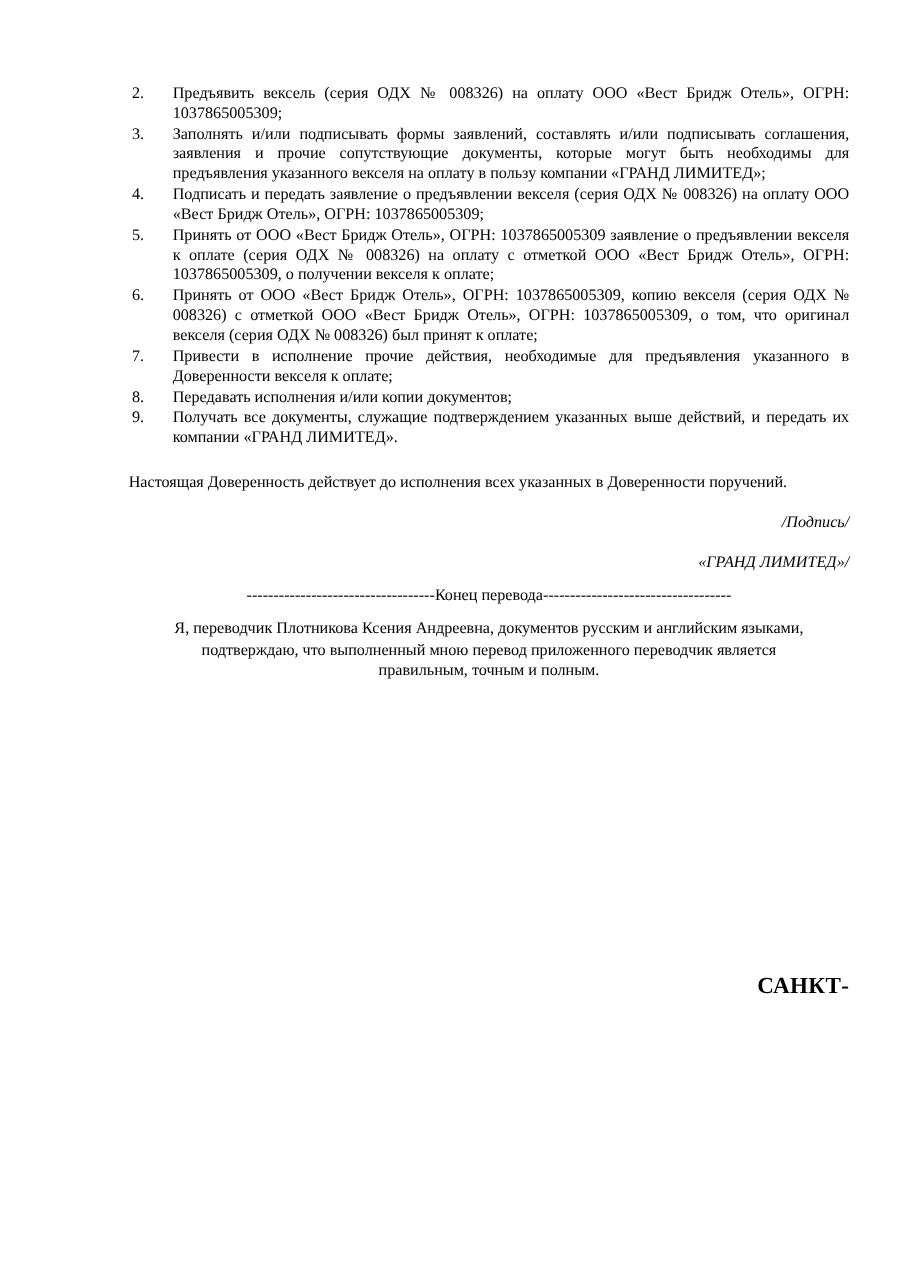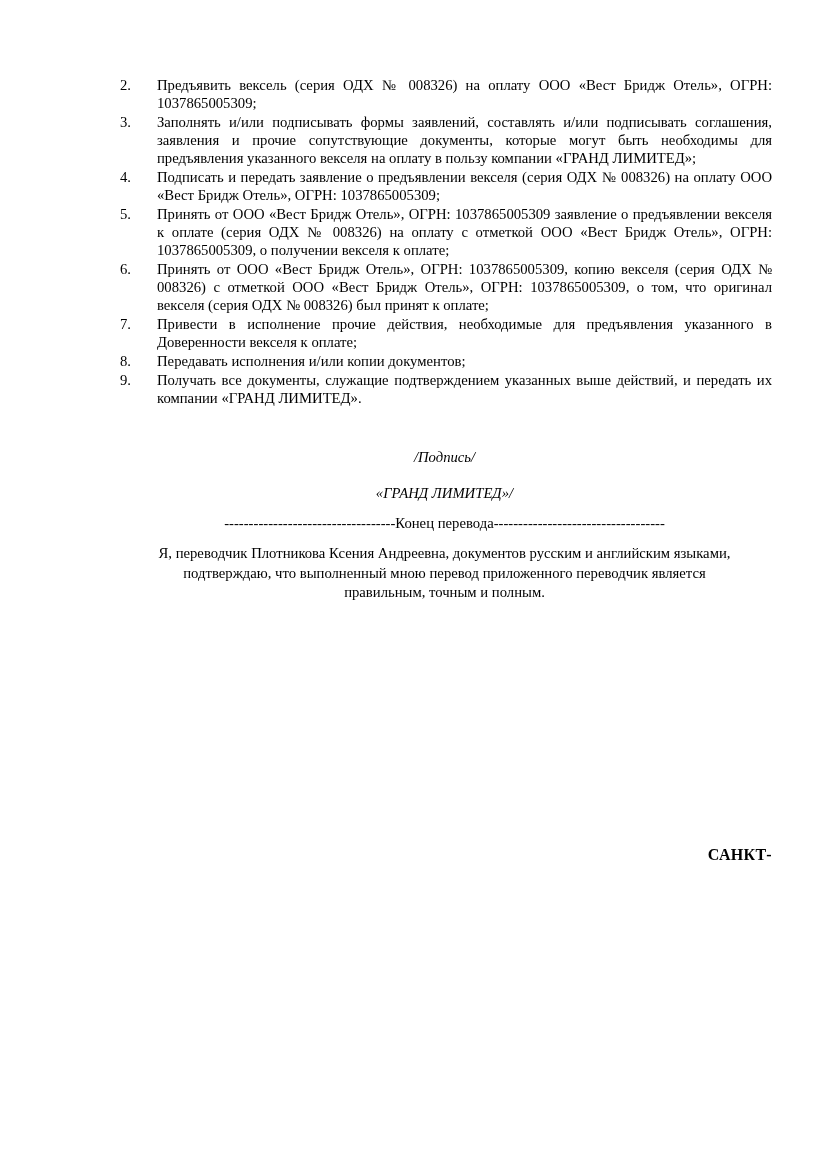--- a/index.html
+++ b/index.html
@@ -70,21 +70,21 @@
     margin: 0;
   }
 
   .spacer-lg { height: 22px; }
   .spacer-md { height: 18px; }
 
   .italic-line {
     font-size: 14.7px;
     line-height: 18.2px;
     font-style: italic;
-    text-align: center;
+    text-align: right;
     margin: 0;
   }
 
   .end-rule {
     font-size: 14.7px;
     line-height: 18.2px;
     text-align: center;
     margin: 12px;
     white-space: nowrap;
     letter-spacing: 0px;
@@ -93,24 +93,24 @@
   .certification {
     font-size: 14.7px;
     line-height: 19.5px;
     text-align: center;
     margin: 0;
   }
 
   .city-line {
     position: absolute;
     left: 117px;
-    top: 846px;
+    top: 884px;
     width: 655px;
     text-align: right;
-    font-size: 16px;
+    font-size: 21px;
     font-weight: bold;
     letter-spacing: 0.3px;
   }
 </style>
 </head>
 <body>
 
 <div class="page">
 
   <div class="content">
@@ -145,20 +145,21 @@
         <span class="list-item-text">Передавать исполнения и/или копии документов;</span>
       </li>
       <li class="list-item">
         <span class="list-item-number">9.</span>
         <span class="list-item-text">Получать все документы, служащие подтверждением указанных выше действий, и передать их компании «ГРАНД ЛИМИТЕД».</span>
       </li>
     </ol>
 
     <div class="spacer-lg"></div>
 
+    <p class="para">Настоящая Доверенность действует до исполнения всех указанных в Доверенности поручений.</p>
 
     <div class="spacer-md"></div>
 
     <p class="italic-line">/Подпись/</p>
 
     <div class="spacer-md"></div>
 
     <p class="italic-line">«ГРАНД ЛИМИТЕД»/</p>
 
     <p class="end-rule">-----------------------------------Конец перевода-----------------------------------</p>

